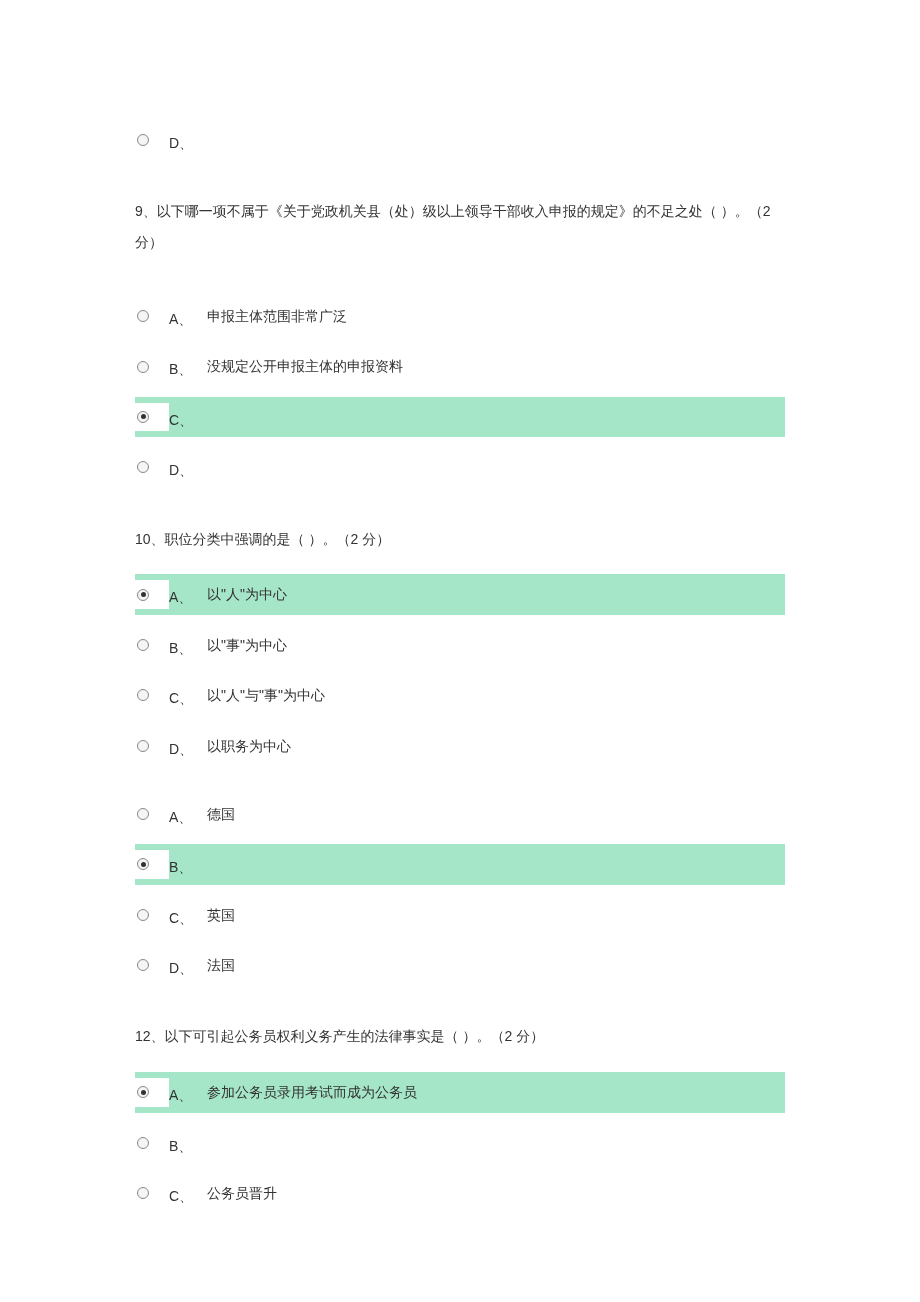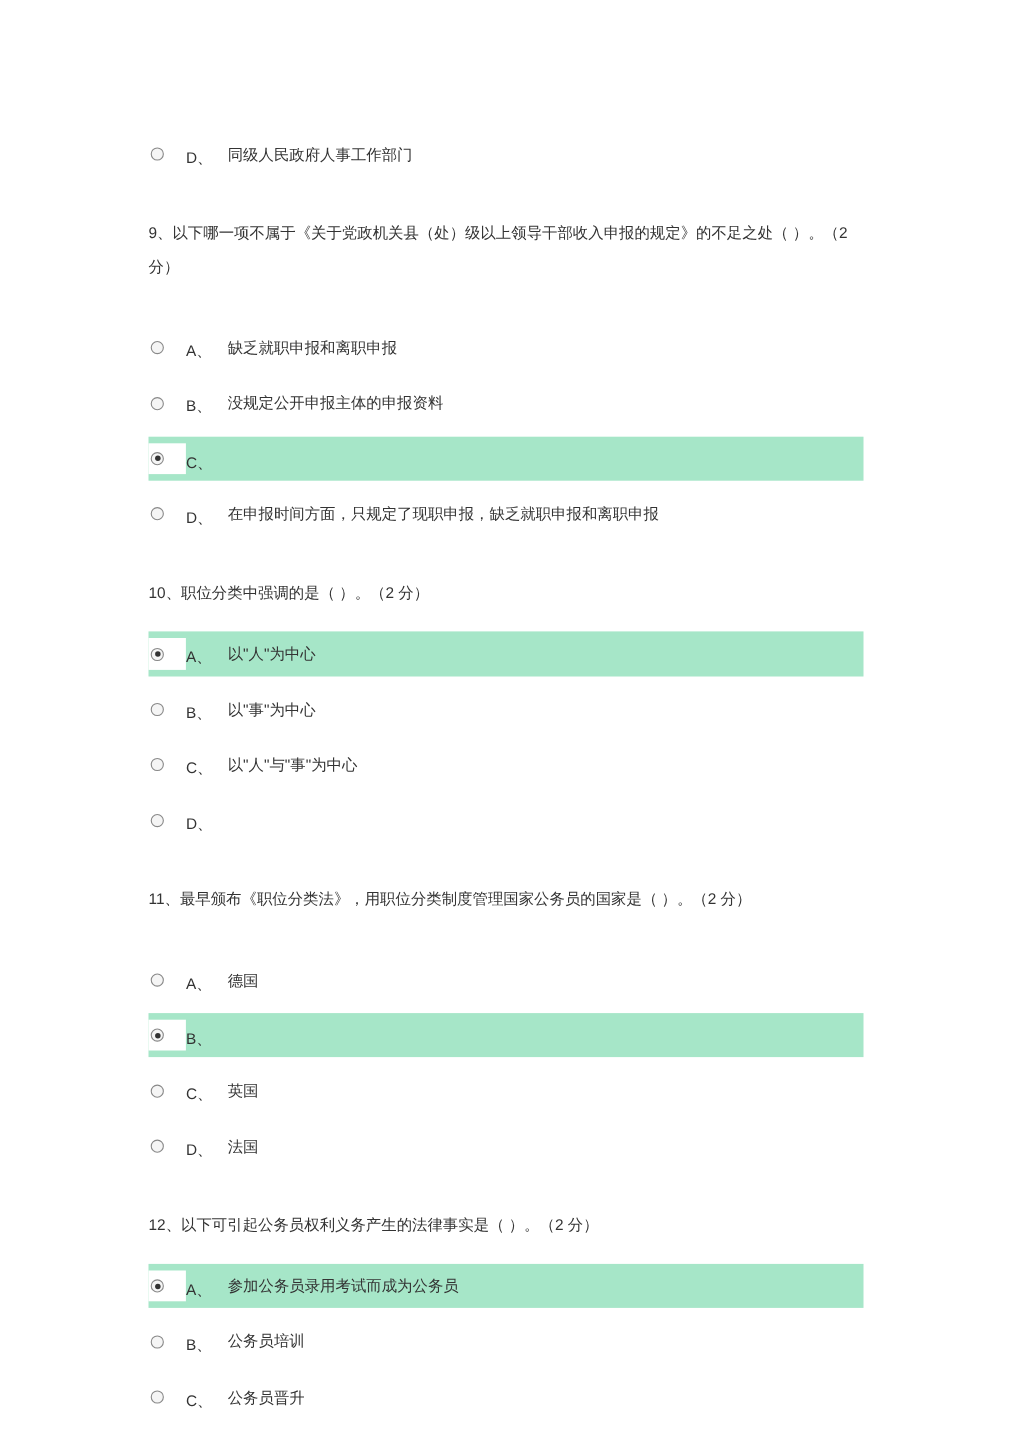--- a/index.html
+++ b/index.html
@@ -74,50 +74,48 @@
   </style>
 </head>
 <body>
 
 <div id="content">
     <div class="option-row">
       <div class="radio-cell">
         <span class="radio-circle"></span>
       </div>
       <span class="option-letter">D、</span>
-      <span class="option-text">同级人民政府人事工作部门</span>
     </div>
     <div class="question-text">9、以下哪一项不属于《关于党政机关县（处）级以上领导干部收入申报的规定》的不足之处（ ）。（2 分）</div>
     <div class="spacer"></div>
     <div class="option-row">
       <div class="radio-cell">
         <span class="radio-circle"></span>
       </div>
       <span class="option-letter">A、</span>
-      <span class="option-text">缺乏就职申报和离职申报</span>
+      <span class="option-text">申报主体范围非常广泛</span>
     </div>
     <div class="option-row">
       <div class="radio-cell">
         <span class="radio-circle"></span>
       </div>
       <span class="option-letter">B、</span>
       <span class="option-text">没规定公开申报主体的申报资料</span>
     </div>
     <div class="option-row selected">
       <div class="radio-cell">
         <span class="radio-circle filled"></span>
       </div>
       <span class="option-letter">C、</span>
     </div>
     <div class="option-row">
       <div class="radio-cell">
         <span class="radio-circle"></span>
       </div>
       <span class="option-letter">D、</span>
-      <span class="option-text">在申报时间方面，只规定了现职申报，缺乏就职申报和离职申报</span>
     </div>
     <div class="question-text">10、职位分类中强调的是（ ）。（2 分）</div>
     <div class="option-row selected">
       <div class="radio-cell">
         <span class="radio-circle filled"></span>
       </div>
       <span class="option-letter">A、</span>
       <span class="option-text">以"人"为中心</span>
     </div>
     <div class="option-row">
@@ -132,22 +130,22 @@
         <span class="radio-circle"></span>
       </div>
       <span class="option-letter">C、</span>
       <span class="option-text">以"人"与"事"为中心</span>
     </div>
     <div class="option-row">
       <div class="radio-cell">
         <span class="radio-circle"></span>
       </div>
       <span class="option-letter">D、</span>
+      <span class="option-text">以职务为中心</span>
     </div>
-    <div class="question-text">11、最早颁布《职位分类法》，用职位分类制度管理国家公务员的国家是（ ）。（2 分）</div>
     <div class="spacer"></div>
     <div class="option-row">
       <div class="radio-cell">
         <span class="radio-circle"></span>
       </div>
       <span class="option-letter">A、</span>
       <span class="option-text">德国</span>
     </div>
     <div class="option-row selected">
       <div class="radio-cell">
@@ -175,21 +173,20 @@
         <span class="radio-circle filled"></span>
       </div>
       <span class="option-letter">A、</span>
       <span class="option-text">参加公务员录用考试而成为公务员</span>
     </div>
     <div class="option-row">
       <div class="radio-cell">
         <span class="radio-circle"></span>
       </div>
       <span class="option-letter">B、</span>
-      <span class="option-text">公务员培训</span>
     </div>
     <div class="option-row">
       <div class="radio-cell">
         <span class="radio-circle"></span>
       </div>
       <span class="option-letter">C、</span>
       <span class="option-text">公务员晋升</span>
     </div>
   </div>
 

